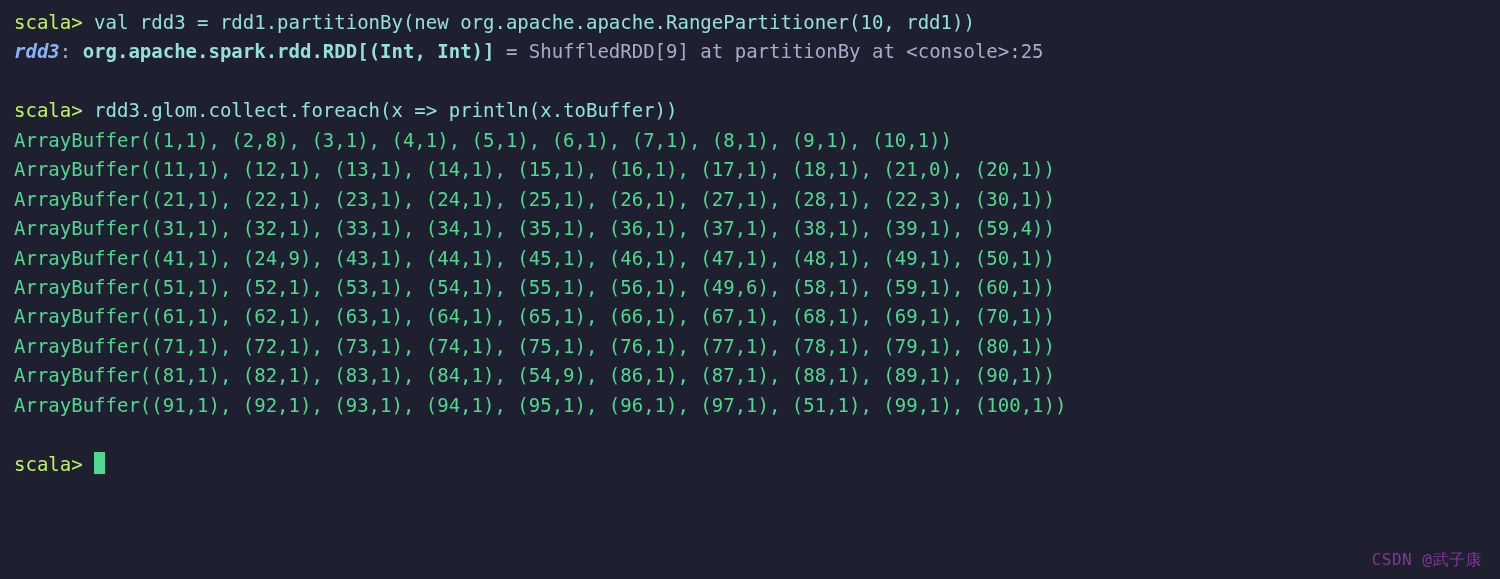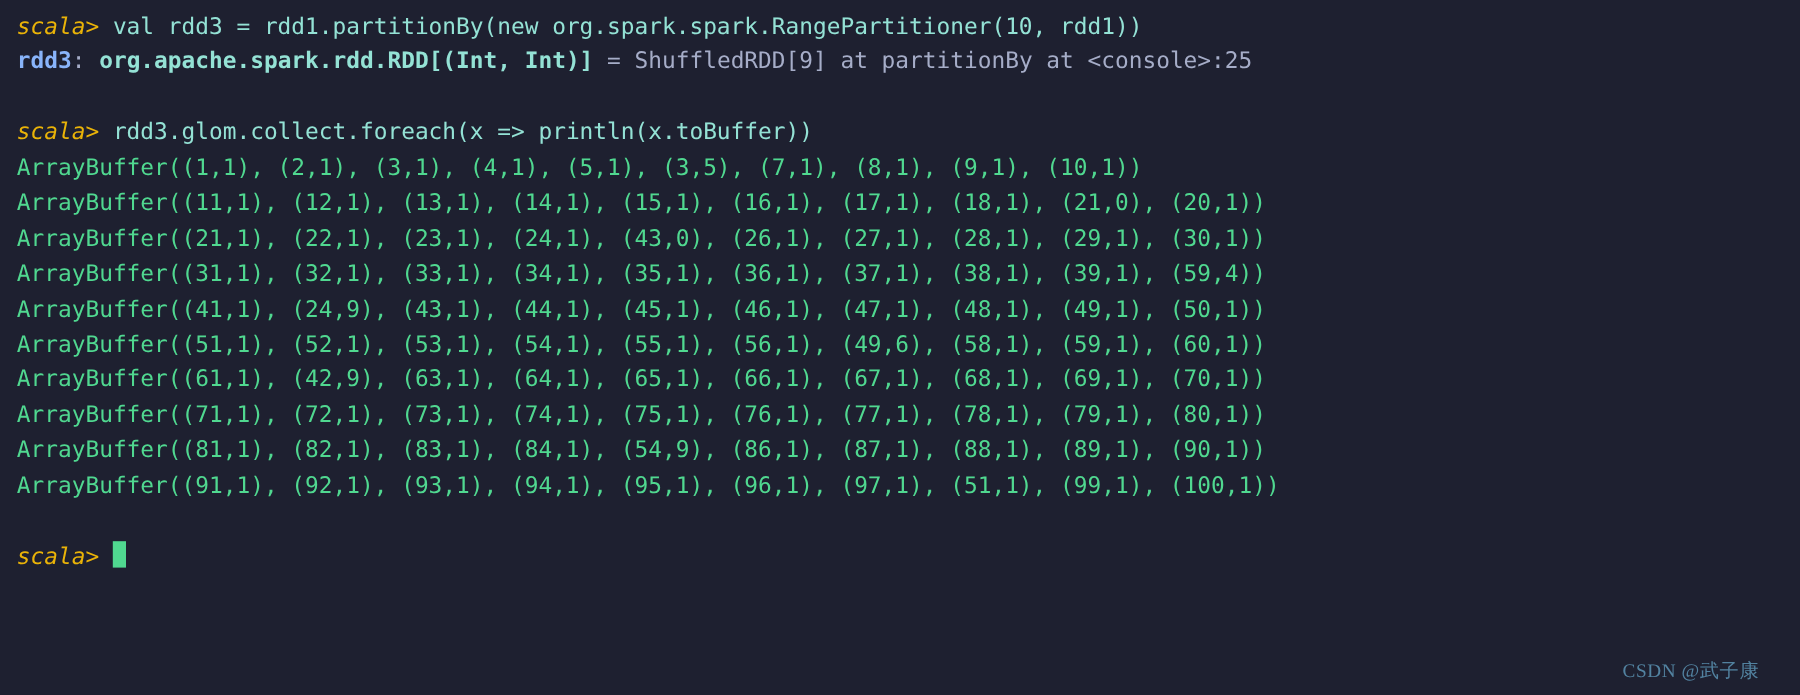--- a/index.html
+++ b/index.html
@@ -9,63 +9,62 @@
     font-family: "Menlo", "Consolas", "DejaVu Sans Mono", monospace;
     font-size: 19px;
     line-height: 1.55;
     color: #a6adc8;
     overflow: hidden;
     width: 1500px;
     height: 579px;
     box-sizing: border-box;
   }
   .line { white-space: pre; }
-  .prompt  { color: #eab308; font-style: italic; }       
+  .prompt  { color: #bef264; }       
   .input   { color: #94e2d5; }       
-  .varname { color: #89b4fa; font-weight: bold; } 
+  .varname { color: #89b4fa; font-weight: bold; font-style: italic; } 
   .type    { color: #94e2d5; font-weight: bold; } 
   .result  { color: #a6adc8; }       
   .output  { color: #50d890; }       
   .cursor {
     display: inline-block;
     width: 11px;
     height: 22px;
     background: #50d890;
     vertical-align: -3px;
   }
   .watermark {
     position: absolute;
-    right: 34px;
+    right: 18px;
     bottom: 6px;
-    color: #7dd3fc;
+    color: #d946ef;
     font-size: 16px;
     opacity: 0.55;
     pointer-events: none;
     letter-spacing: 0.5px;
-    font-family: Liberation Serif, serif;
   }
 </style>
 </head>
 <body>
 
-<div class="line"><span class="prompt">scala&gt; </span><span class="input">val rdd3 = rdd1.partitionBy(new org.spark.spark.RangePartitioner(10, rdd1))</span></div>
+<div class="line"><span class="prompt">scala&gt; </span><span class="input">val rdd3 = rdd1.partitionBy(new org.apache.apache.RangePartitioner(10, rdd1))</span></div>
 
 <div class="line"><span class="varname">rdd3</span><span class="result">: </span><span class="type">org.apache.spark.rdd.RDD[(Int, Int)]</span><span class="result"> = ShuffledRDD[9] at partitionBy at &lt;console&gt;:25</span></div>
 
 <div class="line">&nbsp;</div>
 
 <div class="line"><span class="prompt">scala&gt; </span><span class="input">rdd3.glom.collect.foreach(x =&gt; println(x.toBuffer))</span></div>
 
-<div class="line output">ArrayBuffer((1,1), (2,1), (3,1), (4,1), (5,1), (3,5), (7,1), (8,1), (9,1), (10,1))</div>
+<div class="line output">ArrayBuffer((1,1), (2,8), (3,1), (4,1), (5,1), (6,1), (7,1), (8,1), (9,1), (10,1))</div>
 <div class="line output">ArrayBuffer((11,1), (12,1), (13,1), (14,1), (15,1), (16,1), (17,1), (18,1), (21,0), (20,1))</div>
-<div class="line output">ArrayBuffer((21,1), (22,1), (23,1), (24,1), (43,0), (26,1), (27,1), (28,1), (29,1), (30,1))</div>
+<div class="line output">ArrayBuffer((21,1), (22,1), (23,1), (24,1), (25,1), (26,1), (27,1), (28,1), (22,3), (30,1))</div>
 <div class="line output">ArrayBuffer((31,1), (32,1), (33,1), (34,1), (35,1), (36,1), (37,1), (38,1), (39,1), (59,4))</div>
 <div class="line output">ArrayBuffer((41,1), (24,9), (43,1), (44,1), (45,1), (46,1), (47,1), (48,1), (49,1), (50,1))</div>
 <div class="line output">ArrayBuffer((51,1), (52,1), (53,1), (54,1), (55,1), (56,1), (49,6), (58,1), (59,1), (60,1))</div>
-<div class="line output">ArrayBuffer((61,1), (42,9), (63,1), (64,1), (65,1), (66,1), (67,1), (68,1), (69,1), (70,1))</div>
+<div class="line output">ArrayBuffer((61,1), (62,1), (63,1), (64,1), (65,1), (66,1), (67,1), (68,1), (69,1), (70,1))</div>
 <div class="line output">ArrayBuffer((71,1), (72,1), (73,1), (74,1), (75,1), (76,1), (77,1), (78,1), (79,1), (80,1))</div>
 <div class="line output">ArrayBuffer((81,1), (82,1), (83,1), (84,1), (54,9), (86,1), (87,1), (88,1), (89,1), (90,1))</div>
 <div class="line output">ArrayBuffer((91,1), (92,1), (93,1), (94,1), (95,1), (96,1), (97,1), (51,1), (99,1), (100,1))</div>
 
 <div class="line">&nbsp;</div>
 
 <div class="line"><span class="prompt">scala&gt; </span><span class="cursor"></span></div>
 
 <div class="watermark">CSDN @武子康</div>
 

